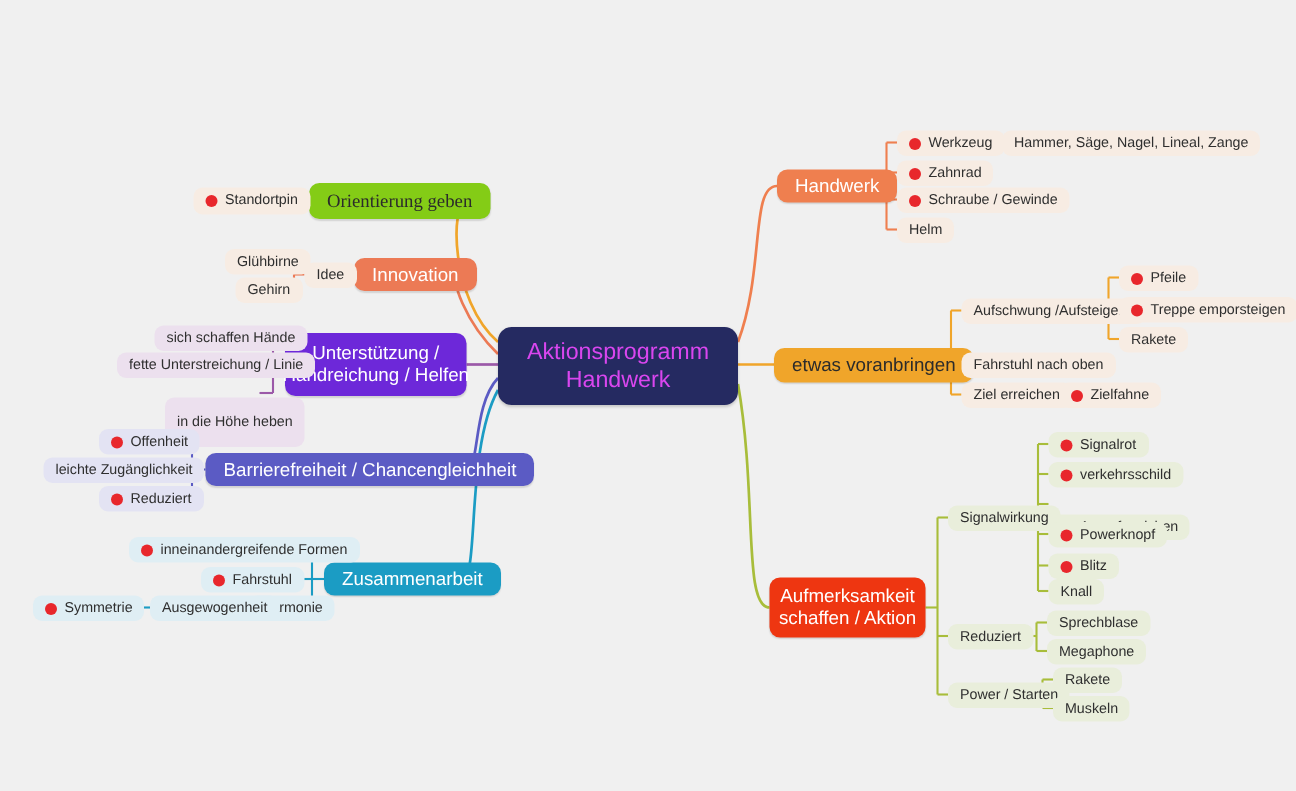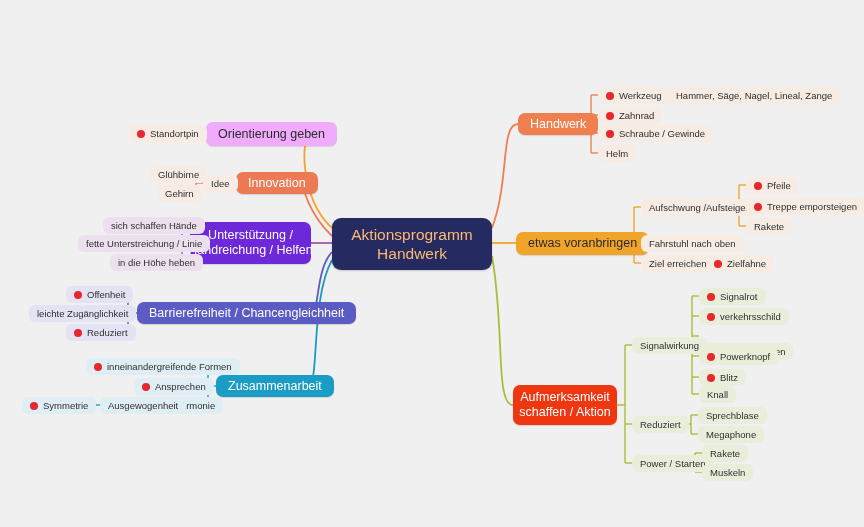--- a/index.html
+++ b/index.html
@@ -11,21 +11,21 @@
     position:relative;
   }
   #canvas{position:absolute;inset:0;width:864px;height:527px;}
   #edges{position:absolute;left:0;top:0;width:864px;height:527px;pointer-events:none;}
 
   .node{position:absolute;box-sizing:border-box;display:flex;align-items:center;
         justify-content:center;white-space:nowrap;}
 
   
   .central{
-    background:#252a61;color:#fdba74;border-radius:9px;
+    background:#252a61;color:#d946ef;border-radius:9px;
     font-size:15.5px;line-height:19px;text-align:center;
     flex-direction:column;padding:9px 16px;
     box-shadow:0 1px 2px rgba(0,0,0,.18);
   }
 
   
   .topic{
     border-radius:7px;color:#ffffff;font-size:12.5px;
     padding:6px 12px;text-align:center;flex-direction:column;line-height:15px;
     box-shadow:0 1px 1px rgba(0,0,0,.12);
@@ -138,21 +138,21 @@
     <path d="M695 453 L 695 472" stroke="#a8bd3a" stroke-width="1.4" fill="none"></path>
     <path d="M695 453 L 702 453" stroke="#a8bd3a" stroke-width="1.4" fill="none"></path>
     <path d="M695 472 L 702 472" stroke="#a8bd3a" stroke-width="1.4" fill="none"></path>
   </svg>
 
   <div class="node central" style="left:332px;top:218px;width:160px;height:52px;">
     <span>Aktionsprogramm</span>
     <span>Handwerk</span>
   </div>
 
-  <div class="node topic dark-text" style="left:206px;top:122px;height:24px;background:#f0abfc;">
+  <div class="node topic dark-text" style="left:206px;top:122px;height:24px;background:#84cc16;font-family:Liberation Serif, serif;">
     <span>Orientierung geben</span>
   </div>
   <div class="node pill tint-warm" style="left:129px;top:125px;height:18px;">
     <span class="dot"></span>
     <span class="txt">Standortpin</span>
   </div>
 
   <div class="node topic" style="left:236px;top:172px;height:22px;background:#ec7a55;">
     <span>Innovation</span>
   </div>
@@ -169,21 +169,21 @@
   <div class="node topic" style="left:190px;top:222px;width:121px;height:42px;background:#6d28d9;">
     <span>Unterstützung /</span>
     <span>Handreichung / Helfen</span>
   </div>
   <div class="node pill tint-purple" style="left:103px;top:217px;height:17px;">
     <span class="txt">sich schaffen Hände</span>
   </div>
   <div class="node pill tint-purple" style="left:78px;top:235px;height:17px;">
     <span class="txt">fette Unterstreichung / Linie</span>
   </div>
-  <div class="node pill tint-purple" style="left:110px;top:254px;height:17px;">
+  <div class="node pill tint-purple" style="left:110px;top:265px;height:33px;">
     <span class="txt">in die Höhe heben</span>
   </div>
 
   <div class="node topic" style="left:137px;top:302px;height:22px;background:#5b5bc4;">
     <span>Barrierefreiheit / Chancengleichheit</span>
   </div>
   <div class="node pill tint-indigo" style="left:66px;top:286px;height:17px;">
     <span class="dot"></span>
     <span class="txt">Offenheit</span>
   </div>
@@ -197,21 +197,21 @@
 
   <div class="node topic" style="left:216px;top:375px;height:22px;background:#1b9cc4;">
     <span>Zusammenarbeit</span>
   </div>
   <div class="node pill tint-teal" style="left:86px;top:358px;height:17px;">
     <span class="dot"></span>
     <span class="txt">inneinandergreifende Formen</span>
   </div>
   <div class="node pill tint-teal" style="left:134px;top:378px;height:17px;">
     <span class="dot"></span>
-    <span class="txt">Ansprechen</span>
+    <span class="txt">Fahrstuhl</span>
   </div>
   <div class="node pill tint-teal" style="left:166px;top:397px;height:17px;">
     <span class="txt">Harmonie</span>
   </div>
   <div class="node pill tint-teal" style="left:100px;top:397px;height:17px;">
     <span class="txt">Ausgewogenheit</span>
   </div>
   <div class="node pill tint-teal" style="left:22px;top:397px;height:17px;">
     <span class="dot"></span>
     <span class="txt">Symmetrie</span>

